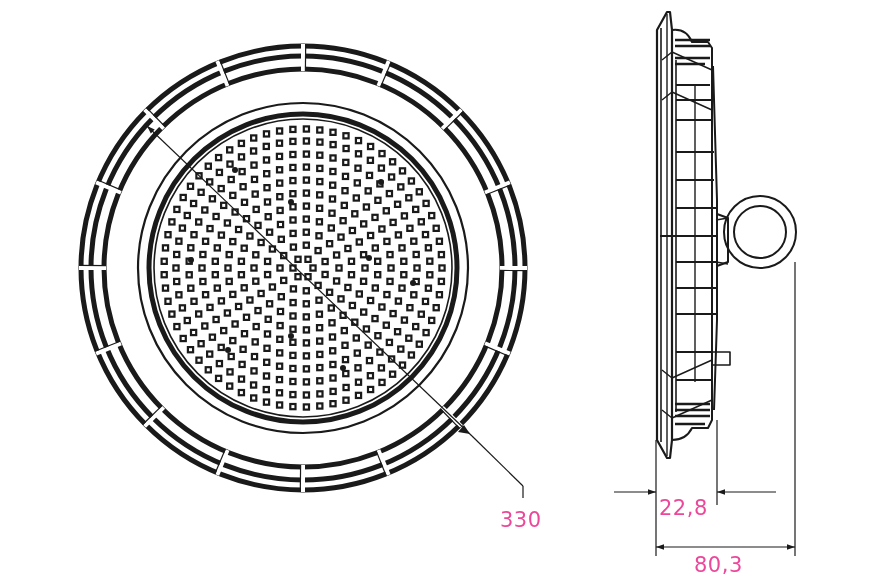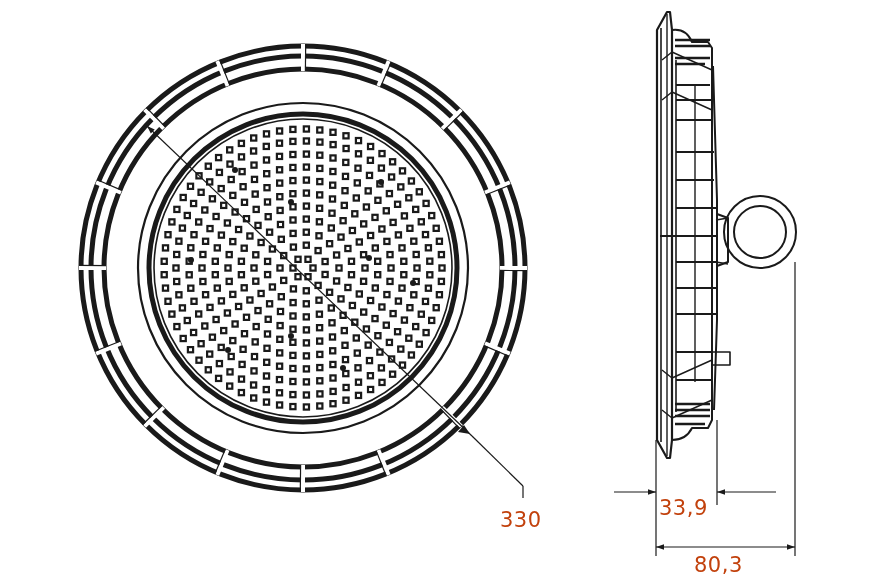--- a/index.html
+++ b/index.html
@@ -1,18 +1,18 @@
 <!DOCTYPE html>
 <html><head>
 <meta charset="utf-8">
 <style>
   html, body { margin: 0; padding: 0; background: #ffffff; }
   body { width: 896px; height: 586px; overflow: hidden; position: relative; font-family: "DejaVu Sans", sans-serif; }
   #drawing { position: absolute; left: 0; top: 0; width: 896px; height: 586px; }
-  .dim-label { position: absolute; font-family: "DejaVu Sans", sans-serif; font-size: 21px; color: #c2410c; letter-spacing: 0.5px; }
+  .dim-label { position: absolute; font-family: "DejaVu Sans", sans-serif; font-size: 21px; color: #ec4899; letter-spacing: 0.5px; }
 </style>
 </head>
 <body>
 
 <svg id="drawing" viewBox="0 0 896 586" xmlns="http://www.w3.org/2000/svg">
   <defs>
     <marker id="arrow" viewBox="0 0 10 10" refX="10" refY="5" markerWidth="12" markerHeight="8" orient="auto-start-reverse" markerUnits="userSpaceOnUse">
       <path d="M0,1.5 L10,5 L0,8.5 z" fill="#1a1a1a"></path>
     </marker>
   </defs>
@@ -518,14 +518,14 @@
     <line x1="795" y1="262" x2="795" y2="556"></line>
 
     <line x1="614" y1="492" x2="656" y2="492" marker-end="url(#arrow)"></line>
     <line x1="776" y1="492" x2="717" y2="492" marker-end="url(#arrow)"></line>
 
     <line x1="656" y1="547" x2="795" y2="547" marker-start="url(#arrow)" marker-end="url(#arrow)"></line>
   </g>
 </svg>
 
 <div class="dim-label" style="left:500px; top:508px;">330</div>
-<div class="dim-label" style="left:659px; top:496px;">33,9</div>
+<div class="dim-label" style="left:659px; top:496px;">22,8</div>
 <div class="dim-label" style="left:694px; top:553px;">80,3</div>
 
 </body></html>

